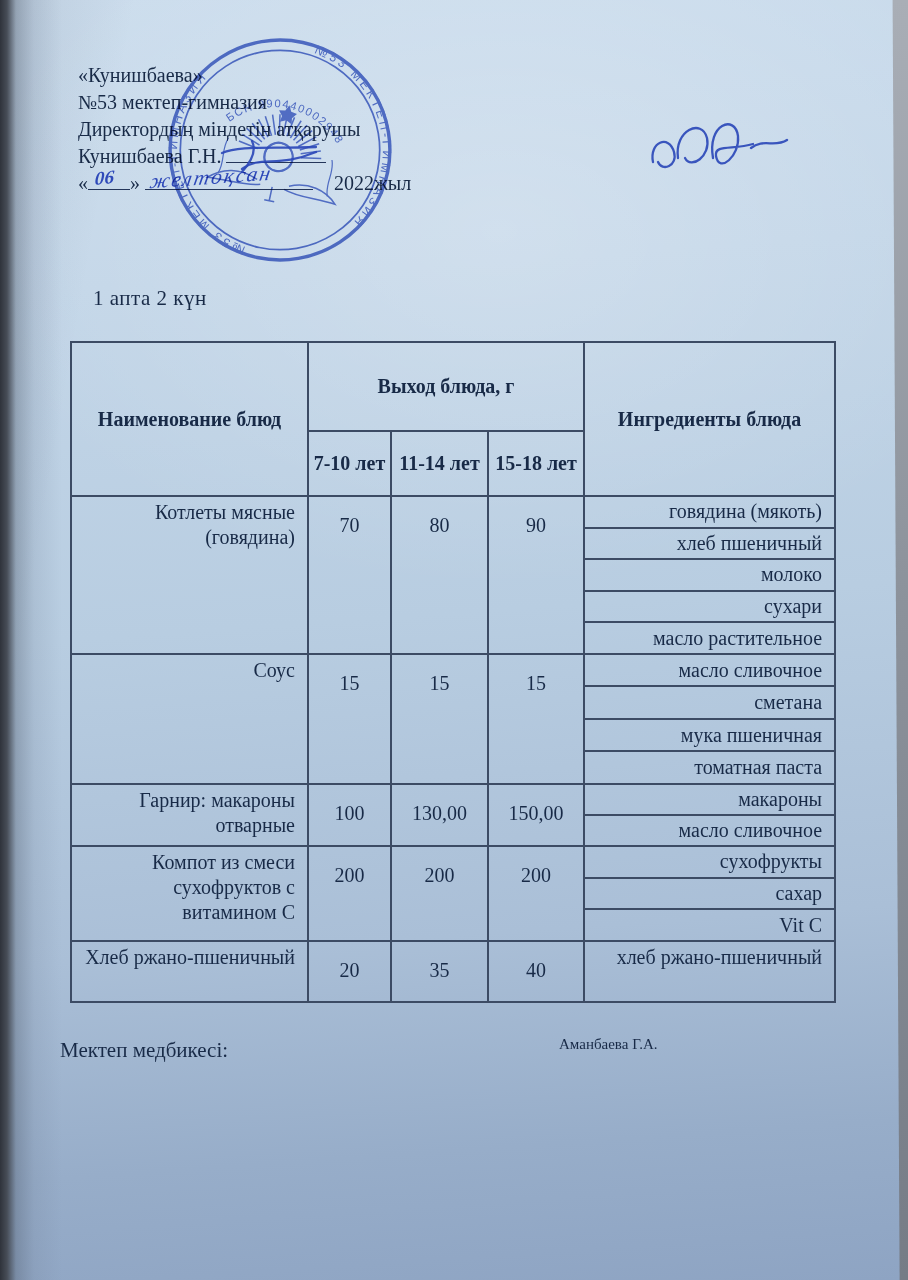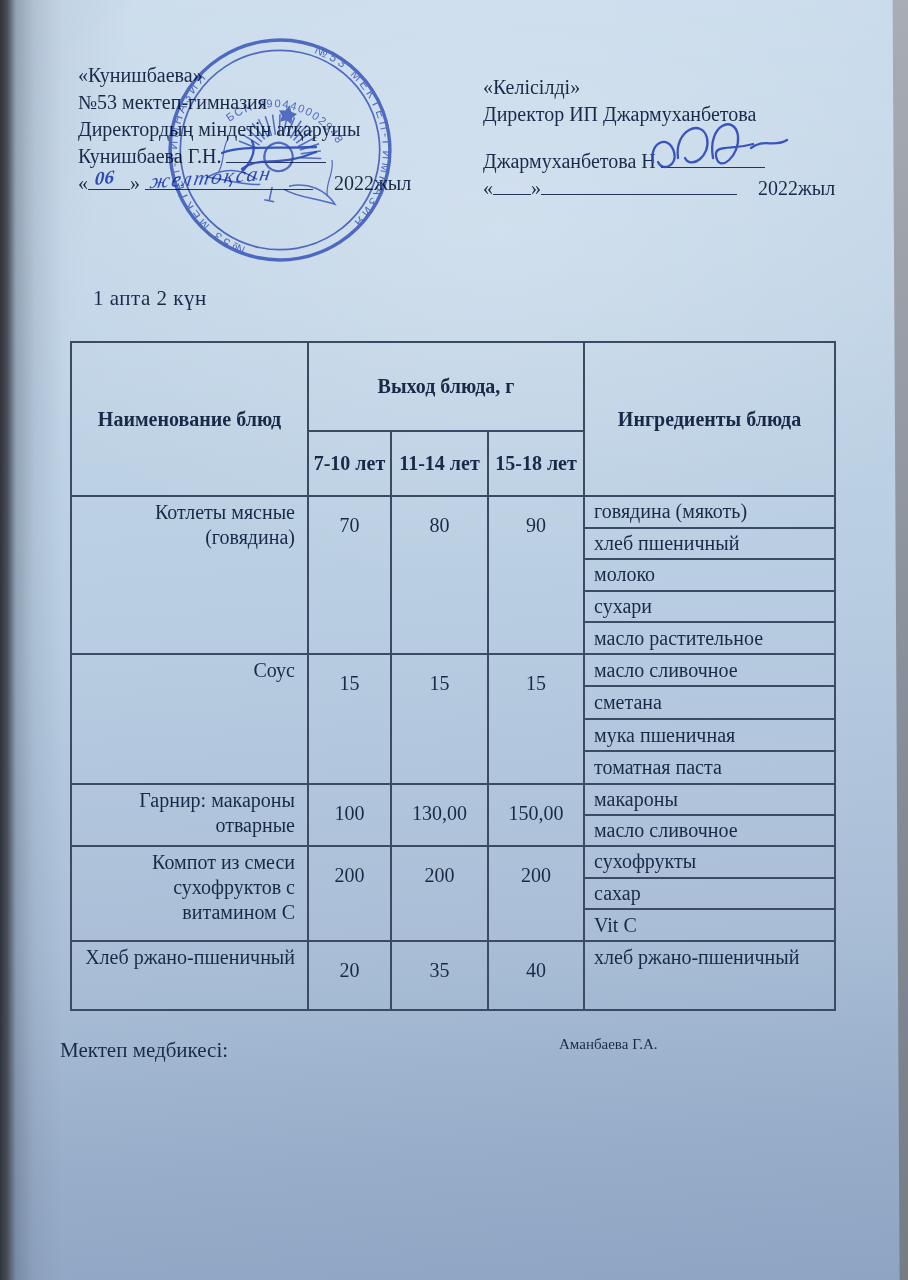--- a/index.html
+++ b/index.html
@@ -33,21 +33,21 @@
   .stamp{position:absolute;left:163px;top:33px;width:234px;height:234px;
         transform:rotate(12deg);opacity:.85;mix-blend-mode:multiply;}
   .weekday{position:absolute;left:93px;top:286px;font-size:21px;letter-spacing:.5px;}
   table.menu{position:absolute;left:70px;top:341px;width:764px;border-collapse:collapse;table-layout:fixed;
         font-size:20px;line-height:1.25;}
   table.menu th,table.menu td{border:2px solid #3c4b64;overflow:hidden;}
   table.menu th{font-weight:bold;text-align:center;padding:4px 4px;vertical-align:middle;border-radius:15px;}
   th.dishh{text-align:left;padding-left:12px;}
   td.dish{vertical-align:top;text-align:right;padding:3px 12px 3px 8px;}
   td.num{vertical-align:top;text-align:center;padding-top:16px;}
-  td.ing{vertical-align:middle;text-align:left;padding:2px 12px 2px 9px;}
+  td.ing{vertical-align:middle;text-align:right;padding:2px 12px 2px 9px;}
   .footer-label{position:absolute;left:60px;top:1038px;font-size:21px;}
   .footer-name{position:absolute;left:559px;top:1036px;font-size:15px;}
   .stxt{font-family:"Liberation Sans","DejaVu Sans",sans-serif;}
 </style>
 </head>
 <body>
 
 <div class="paper">
   <div class="shade"></div>
   <div class="edge-left"></div>
@@ -61,33 +61,20 @@
       <span>Кунишбаева Г.Н.</span>
       <span class="uline w100"></span>
     </div>
     <div>
       <span>«</span><span class="uline w42"><span class="ink hand-day">06</span></span><span>»</span>
       <span class="uline w168"><span class="ink hand">желтоқсан</span></span>
       <span class="yr">2022жыл</span>
     </div>
   </div>
 
-  <div class="blk blk-right">
-    <div>«Келісілді»</div>
-    <div>Директор ИП Джармуханбетова</div>
-    <div class="row-gap"></div>
-    <div>
-      <span>Джармуханбетова Н</span>
-      <span class="uline w104"></span>
-    </div>
-    <div>
-      <span>«</span><span class="uline w38"></span><span>»</span><span class="uline w196"></span>
-      <span class="yr">2022жыл</span>
-    </div>
-  </div>
 
   <svg class="stamp stxt" viewBox="0 0 230 230">
     <defs>
       <path id="ringPath" d="M115,14 a101,101 0 1,1 -0.01,0" fill="none"></path>
       <path id="bsnPath" d="M46,125 A72,72 0 0 1 184,125" fill="none"></path>
       <line id="ray" x1="0" y1="-22" x2="0" y2="-42"></line>
     </defs>
     <g stroke="#4462c8" fill="none">
       <circle cx="115" cy="115" r="108" stroke-width="3.4"></circle>
       <circle cx="115" cy="115" r="98" stroke-width="1.7"></circle>
@@ -216,21 +203,21 @@
         <td class="num" rowspan="3">200</td>
         <td class="ing">сухофрукты</td>
       </tr>
       <tr style="height:31.7px">
           <td class="ing">сахар</td>
         </tr>
       <tr style="height:31.7px">
           <td class="ing">Vit C</td>
         </tr>
 
-      <tr style="height:69px">
+      <tr style="height:61px">
         <td class="dish">Хлеб ржано-пшеничный</td>
         <td class="num">20</td>
         <td class="num">35</td>
         <td class="num">40</td>
         <td class="ing" style="vertical-align:top;padding-top:3px">хлеб ржано-пшеничный</td>
       </tr>
     </tbody>
   </table>
 
   <div class="footer-label">Мектеп медбикесі:</div>

